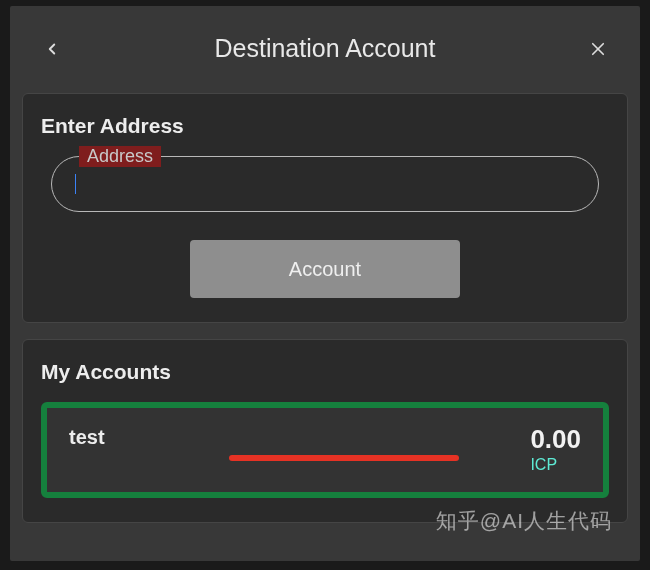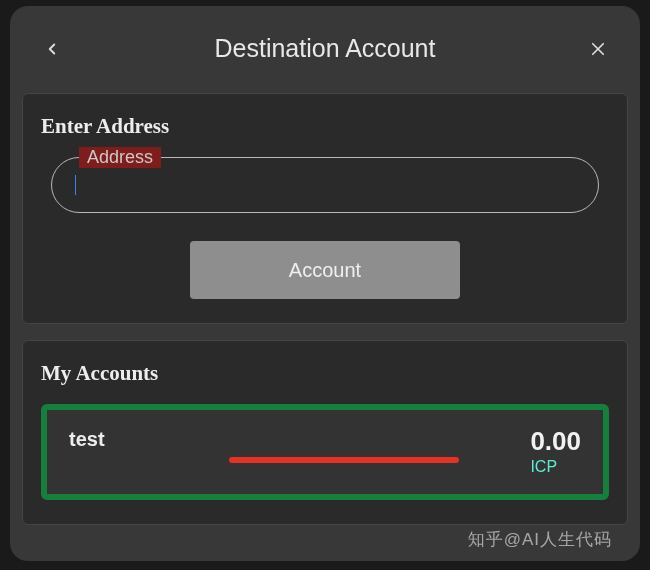--- a/index.html
+++ b/index.html
@@ -8,21 +8,21 @@
       height: 570px;
       background: #1a1a1a;
       font-family: -apple-system, BlinkMacSystemFont, "Segoe UI", Arial, sans-serif;
       color: #e1e1e1;
       overflow: hidden;
     }
     .modal {
       width: 630px;
       margin: 6px 10px;
       background: #383838;
-      border-radius: 18px;
+      border-radius: 2px;
       padding: 0;
       min-height: 555px;
       position: relative;
     }
     .header {
       display: flex;
       align-items: center;
       justify-content: space-between;
       padding: 28px 28px 20px 28px;
     }
@@ -45,21 +45,20 @@
       border: 1px solid #454545;
       border-radius: 6px;
       margin: 10px 12px 16px 12px;
       padding: 20px 18px 24px 18px;
     }
     .panel-title {
       font-size: 21px;
       font-weight: 700;
       color: #ededed;
       margin-bottom: 18px;
-      font-family: Liberation Serif, serif;
     }
     .field-wrap { position: relative; margin: 0 10px; }
     .field-label {
       position: absolute;
       top: -10px;
       left: 28px;
       background: #7f1d1d;
       padding: 0 8px;
       font-size: 18px;
       color: #c9c9c9;
@@ -122,22 +121,22 @@
       left: 160px; bottom: -2px;
       width: 230px; height: 6px;
       background: #e63224;
       border-radius: 3px;
     }
     .acct-right { text-align: left; padding-left: 12px; }
     .balance { font-size: 26px; font-weight: 700; color: #f2f2f2; line-height: 1; }
     .currency { font-size: 16px; color: #5eead4; margin-top: 4px; }
     .watermark {
       position: absolute;
-      right: 28px; bottom: 10px;
-      font-size: 17px;
+      right: 28px; bottom: 26px;
+      font-size: 21px;
       color: rgba(255,255,255,0.55);
       letter-spacing: 1px;
       pointer-events: none;
     }
   </style>
 </head>
 <body>
 
 <div class="modal">
 

